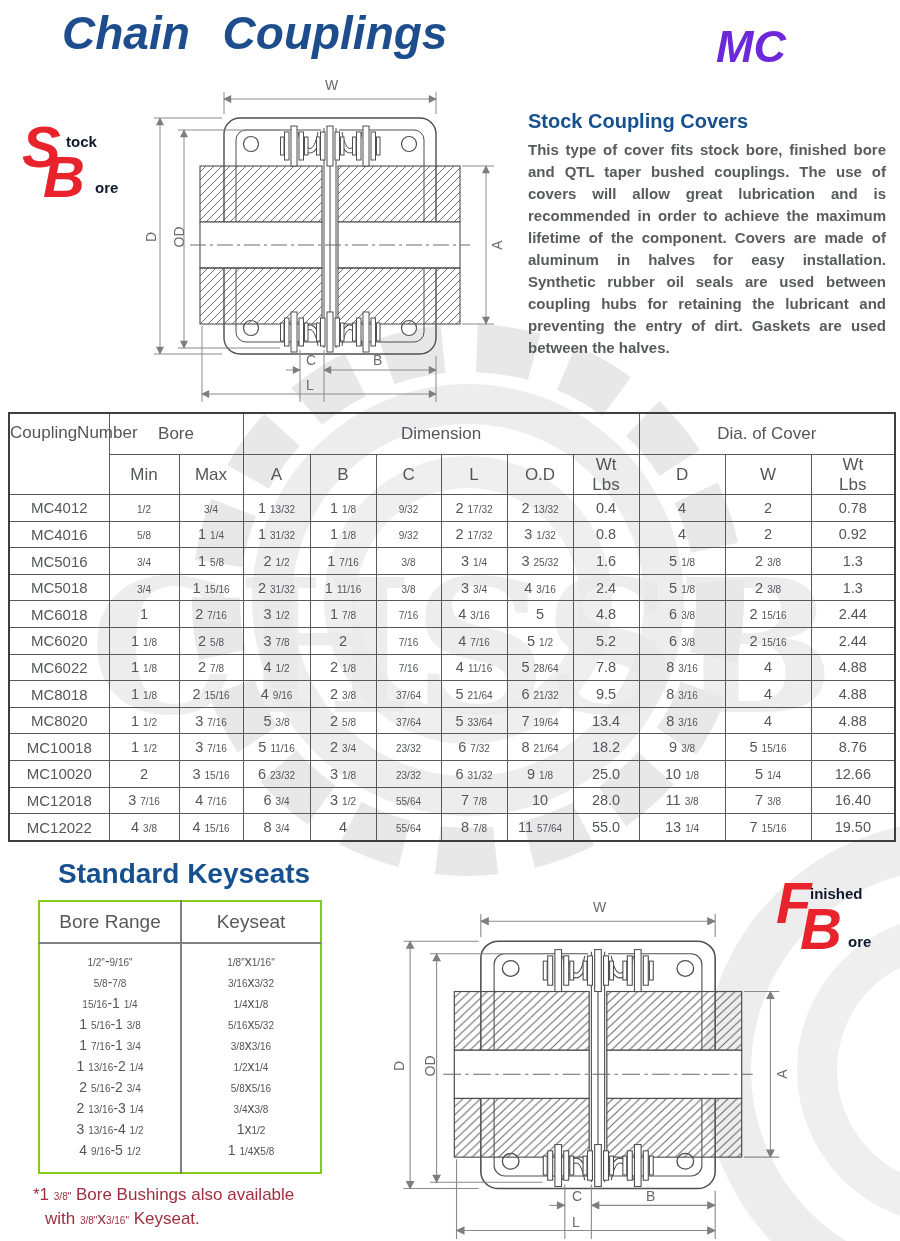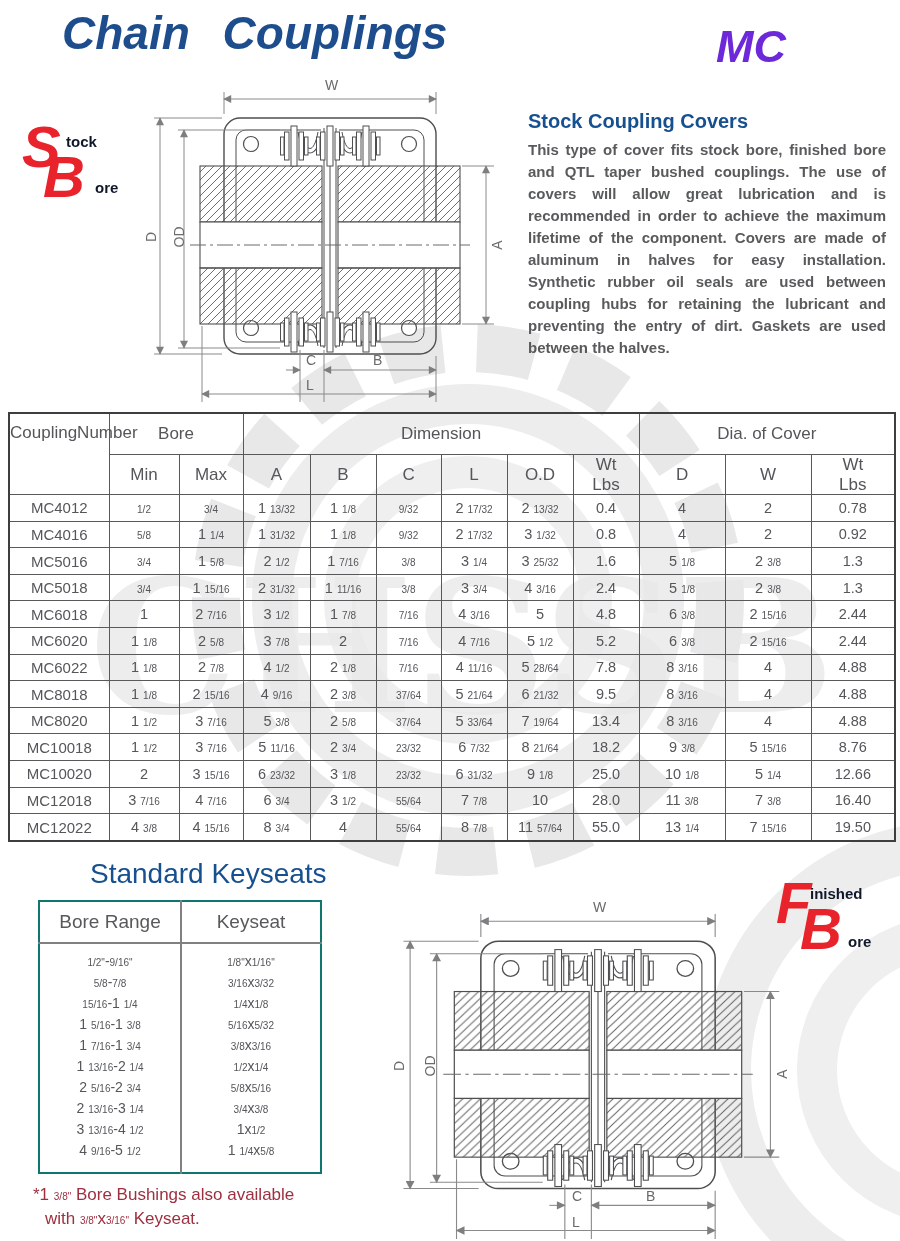--- a/index.html
+++ b/index.html
@@ -33,23 +33,23 @@
   #coupling-table th,#coupling-table td{border:1px solid #59595b;text-align:center;vertical-align:middle;color:#55565a;font-weight:normal;padding:0;}
   #coupling-table{border:2px solid #3e3e40;}
   #coupling-table .gh th{font-size:17px;height:40px;}
   #coupling-table .h2 th{font-size:17px;height:38px;white-space:pre-line;line-height:1.15;}
   #coupling-table td{height:25.6px;font-size:14.5px;}
   #coupling-table td.mc{font-size:15px;}
   .fr{font-size:10px;}
   .corner-in{display:flex;flex-direction:row;justify-content:space-between;height:62px;padding:8px 0;font-size:17px;}
 
   
-  .ks-head{left:58px;top:858px;font-size:28px;font-weight:normal;color:#17508f;margin-left:32px;}
+  .ks-head{left:58px;top:858px;font-size:28px;font-weight:bold;color:#17508f;}
   .ktab-wrap{left:38px;top:900px;}
-  #keyseat-table{width:282px;table-layout:fixed;border:2px solid #0f766e;}
+  #keyseat-table{width:282px;table-layout:fixed;border:2px solid #84cc16;}
   #keyseat-table th{font-size:19px;color:#58595b;font-weight:normal;height:38px;border-bottom:2px solid #7f8082;}
   #keyseat-table td{font-size:14px;color:#55565a;text-align:center;height:21px;padding:0;}
   #keyseat-table th:first-child,#keyseat-table td:first-child{border-right:2px solid #7f8082;}
   #keyseat-table tbody tr:first-child td{padding-top:6px;}
   #keyseat-table tbody tr:last-child td{padding-bottom:12px;}
 
   
   .fnote{left:33px;top:1184px;color:#9e2f3f;font-size:17px;line-height:22px;}
   .fnote .l2{margin-left:12px;}
 </style>

